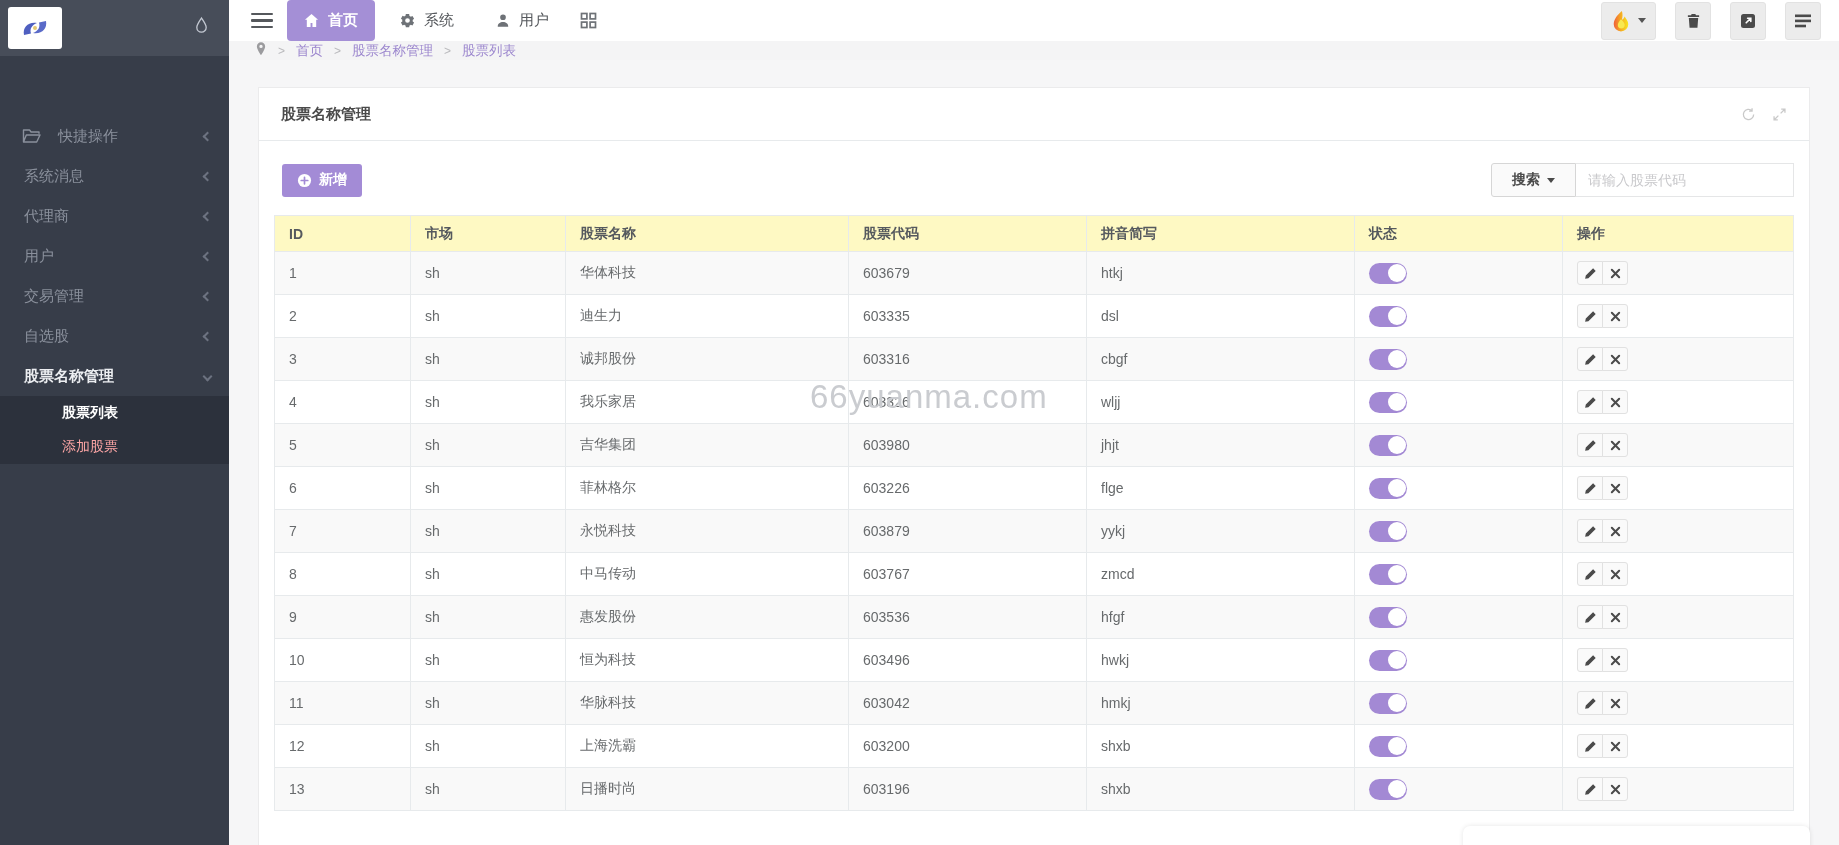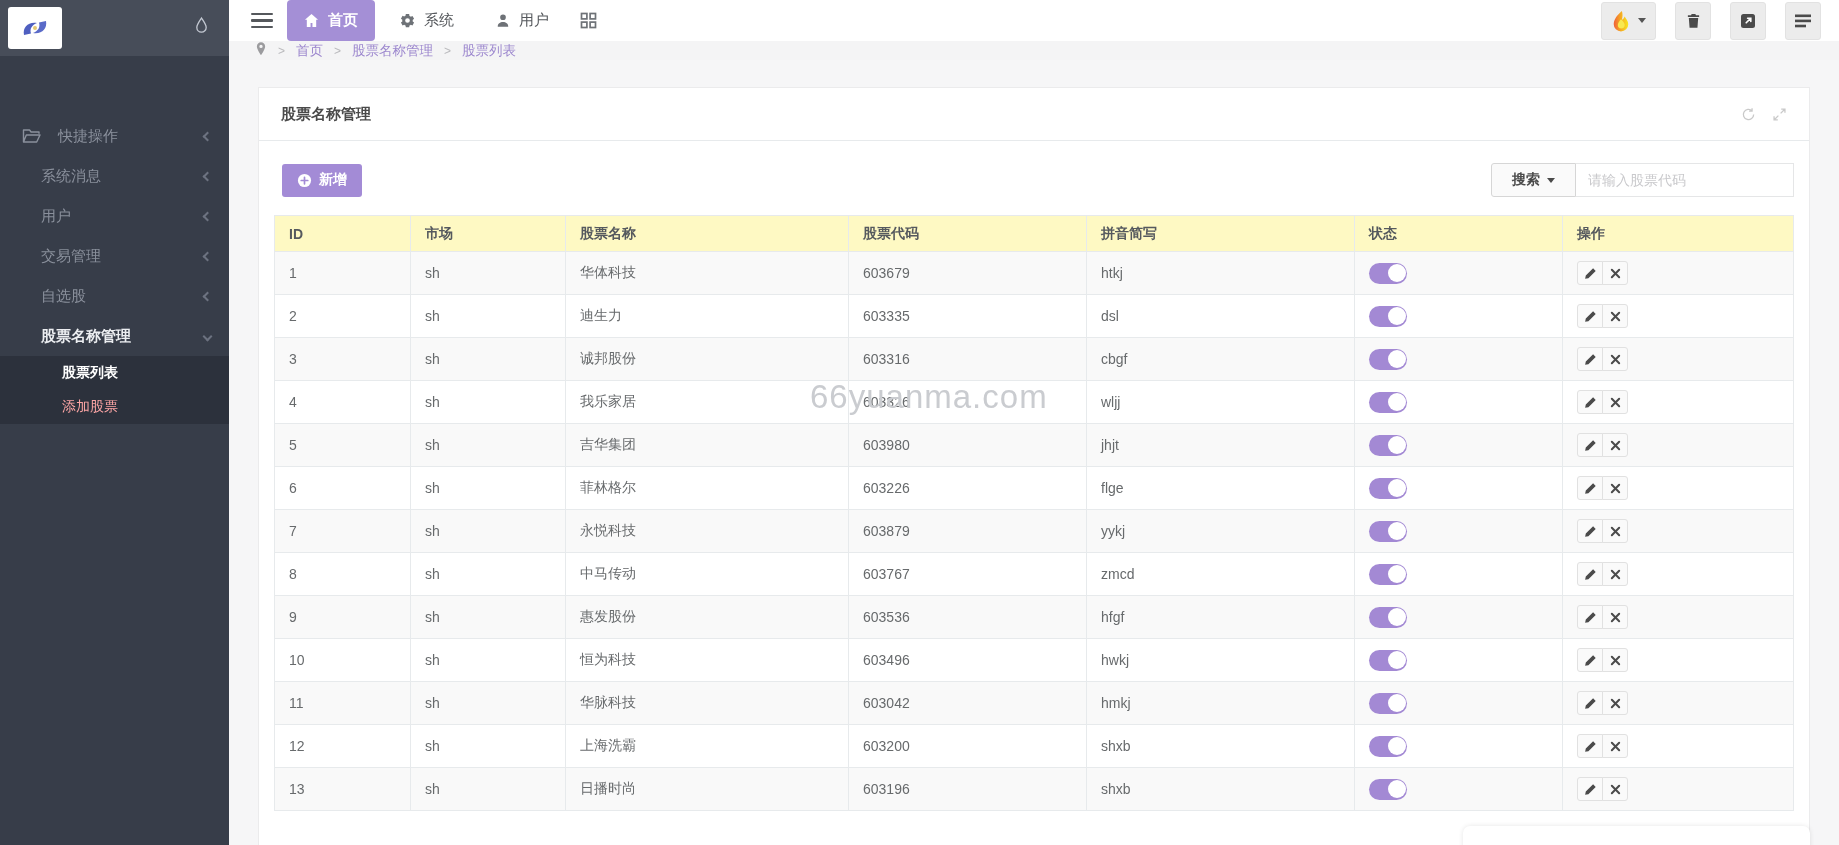--- a/index.html
+++ b/index.html
@@ -6,21 +6,21 @@
   html,body { width:1839px; height:845px; overflow:hidden; }
   body { font-family:"Liberation Sans","DejaVu Sans",sans-serif; background:#f5f5f6; position:relative; }
 
   .app { display:flex; width:100%; height:100%; }
 
   
   .sidebar { width:229px; flex-shrink:0; background:#373d49; display:flex; flex-direction:column; }
   .sidebar-header { height:56px; background:#474d59; display:flex; align-items:center; justify-content:space-between; padding:0 20px 0 8px; }
   .logo-box { width:54px; height:42px; background:#fff; border-radius:3px; display:flex; align-items:center; justify-content:center; cursor:pointer; }
   .sidebar-menu { padding-top:14px;margin-top:46px; }
-  .menu-item { height:40px; display:flex; align-items:center; padding-left:41px; padding-right:18px; color:#8a909c; font-size:15px; cursor:pointer; }
+  .menu-item { height:40px; display:flex; align-items:center; padding-left:24px; padding-right:18px; color:#8a909c; font-size:15px; cursor:pointer; }
   .menu-item.has-icon { padding-left:22px; }
   .menu-item.expanded { color:#eceef1; font-weight:bold; }
   .menu-item .micon { width:22px; margin-right:14px; display:flex; }
   .menu-item .chev { margin-left:auto; width:7px; height:7px; border-left:2px solid #6c7280; border-bottom:2px solid #6c7280; transform:rotate(45deg); }
   .menu-item.open .chev { transform:rotate(-45deg); }
   .sub-item { height:34px; display:flex; align-items:center; padding-left:62px; background:#2c313c; color:#fca5a5; font-size:14px; cursor:pointer; }
   .sub-item.active { color:#ffffff; font-weight:bold; }
 
   
   .main { flex:1; display:flex; flex-direction:column; min-width:0; }
@@ -99,20 +99,25 @@
       <svg width="19" height="16" viewBox="0 0 19 16">
               <path d="M1.5 14V2h6l1.6 2H17v1.8M1.5 14h13.2L18 7H4.3L1.5 14z" fill="none" stroke="#8a909c" stroke-width="1.4" stroke-linejoin="round"></path>
             </svg>
     </span>
     <span>快捷操作</span>
     <span class="chev"></span>
   </div>
         <div class="menu-item">
 
     <span>系统消息</span>
+    <span class="chev"></span>
+  </div>
+        <div class="menu-item">
+
+    <span>代理商</span>
     <span class="chev"></span>
   </div>
         <div class="menu-item">
 
     <span>用户</span>
     <span class="chev"></span>
   </div>
         <div class="menu-item">
 
     <span>交易管理</span>

